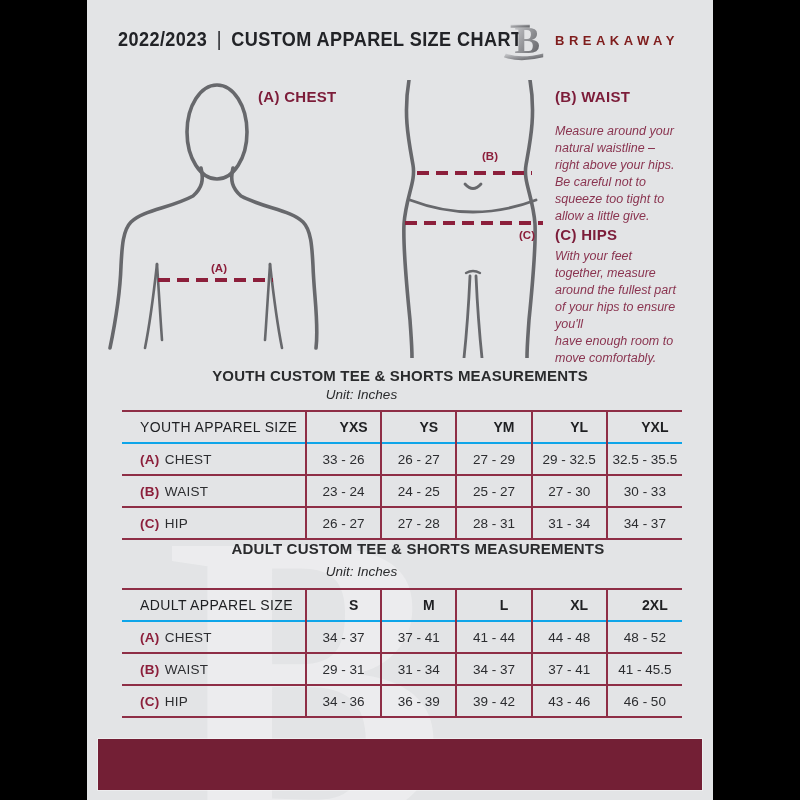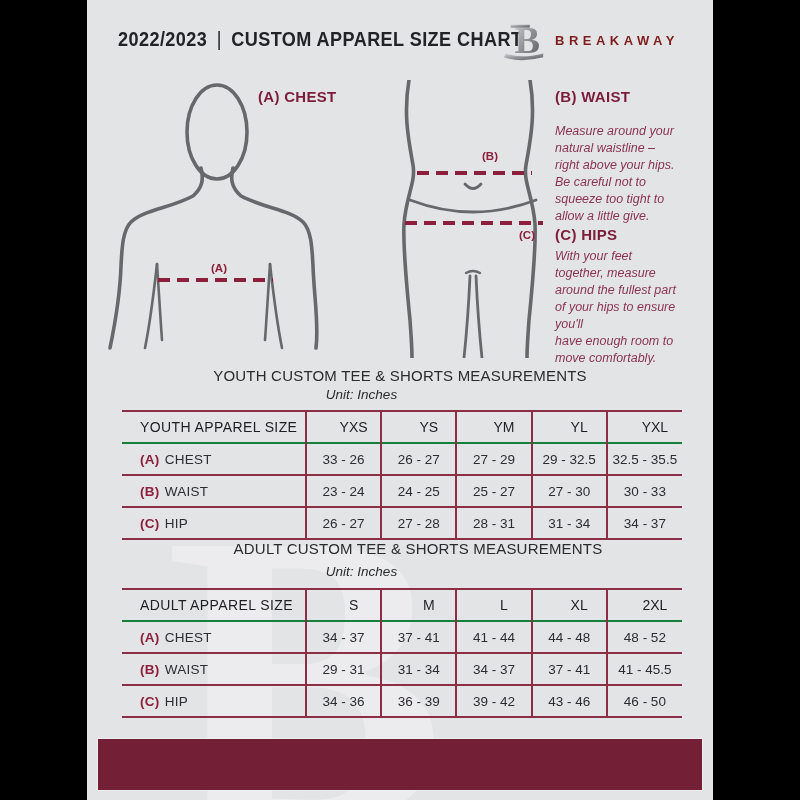--- a/index.html
+++ b/index.html
@@ -34,37 +34,37 @@
   .fig-torso{left:20px;top:80px;}
   .fig-hips{left:303px;top:80px;}
   .dim-label{position:absolute;font-size:11.5px;font-weight:bold;color:#8c1f3b;z-index:2;
              width:26px;text-align:center;}
   .lbl-a{left:119px;top:262px;}
   .lbl-b{left:390px;top:150px;}
   .lbl-c{left:427px;top:229px;}
 
   
   .tbl-title{position:absolute;left:0;width:626px;text-align:center;font-size:15px;
-             font-weight:normal;color:#2a2b2d;letter-spacing:.2px;z-index:2;}
+             font-weight:bold;color:#2a2b2d;letter-spacing:.2px;z-index:2;}
   .tbl-unit{position:absolute;left:0;width:549px;text-align:center;font-size:13.5px;
             font-style:italic;color:#2a2b2d;z-index:2;}
   .youth-title{top:367px;} .youth-unit{top:387px;}
   .adult-title{top:540px;padding-left:18px;} .adult-unit{top:564px;}
 
   
   .tbl-wrap{position:absolute;left:35px;width:560px;z-index:2;}
   .youth-tbl{top:410px;} .adult-tbl{top:588px;}
   table{width:100%;border-collapse:collapse;table-layout:fixed;}
   col.c0{width:184px;}
   th,td{height:30px;text-align:center;vertical-align:middle;padding:0;
         font-size:13.5px;color:#2c2d30;border-left:2px solid #8e2e46;}
-  th{font-size:14px;font-weight:normal;color:#1e1f22;padding-left:20px;}
+  th{font-size:14px;font-weight:bold;color:#1e1f22;padding-left:20px;}
   th.szcol{font-weight:normal;letter-spacing:.4px;font-size:14px;}
   th:first-child,td:first-child{border-left:none;text-align:left;padding-left:18px;}
-  thead tr{border-top:2px solid #8e2e46;border-bottom:2px solid #15803d;}
+  thead tr{border-top:2px solid #8e2e46;border-bottom:2px solid #0ea5e9;}
   tbody tr{border-bottom:2px solid #8e2e46;}
   .pfx{color:#8c1f3b;font-weight:bold;margin-right:5px;}
   .rowlbl{letter-spacing:.3px;}
 
   
   .footer-bar{position:absolute;left:11px;top:739px;width:604px;height:51px;
               background:#731f35;z-index:3;box-shadow:0 0 0 1px rgba(255,255,255,.35);}
 </style>
 </head>
 <body>

